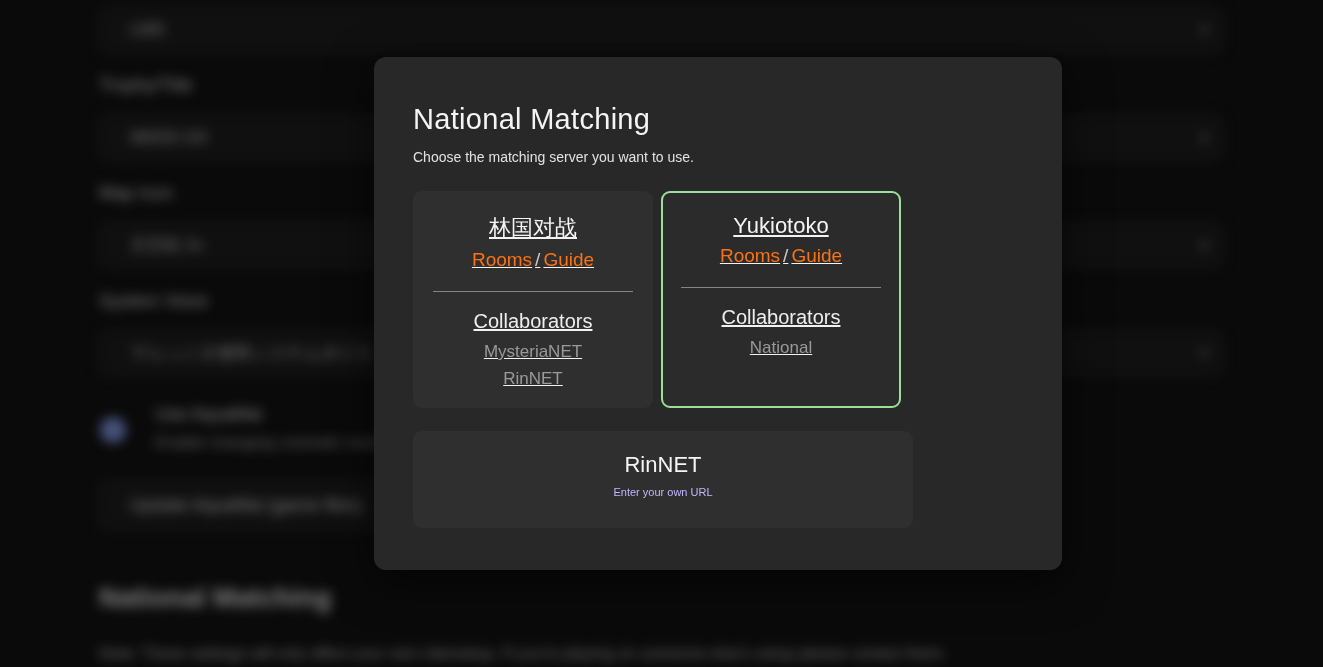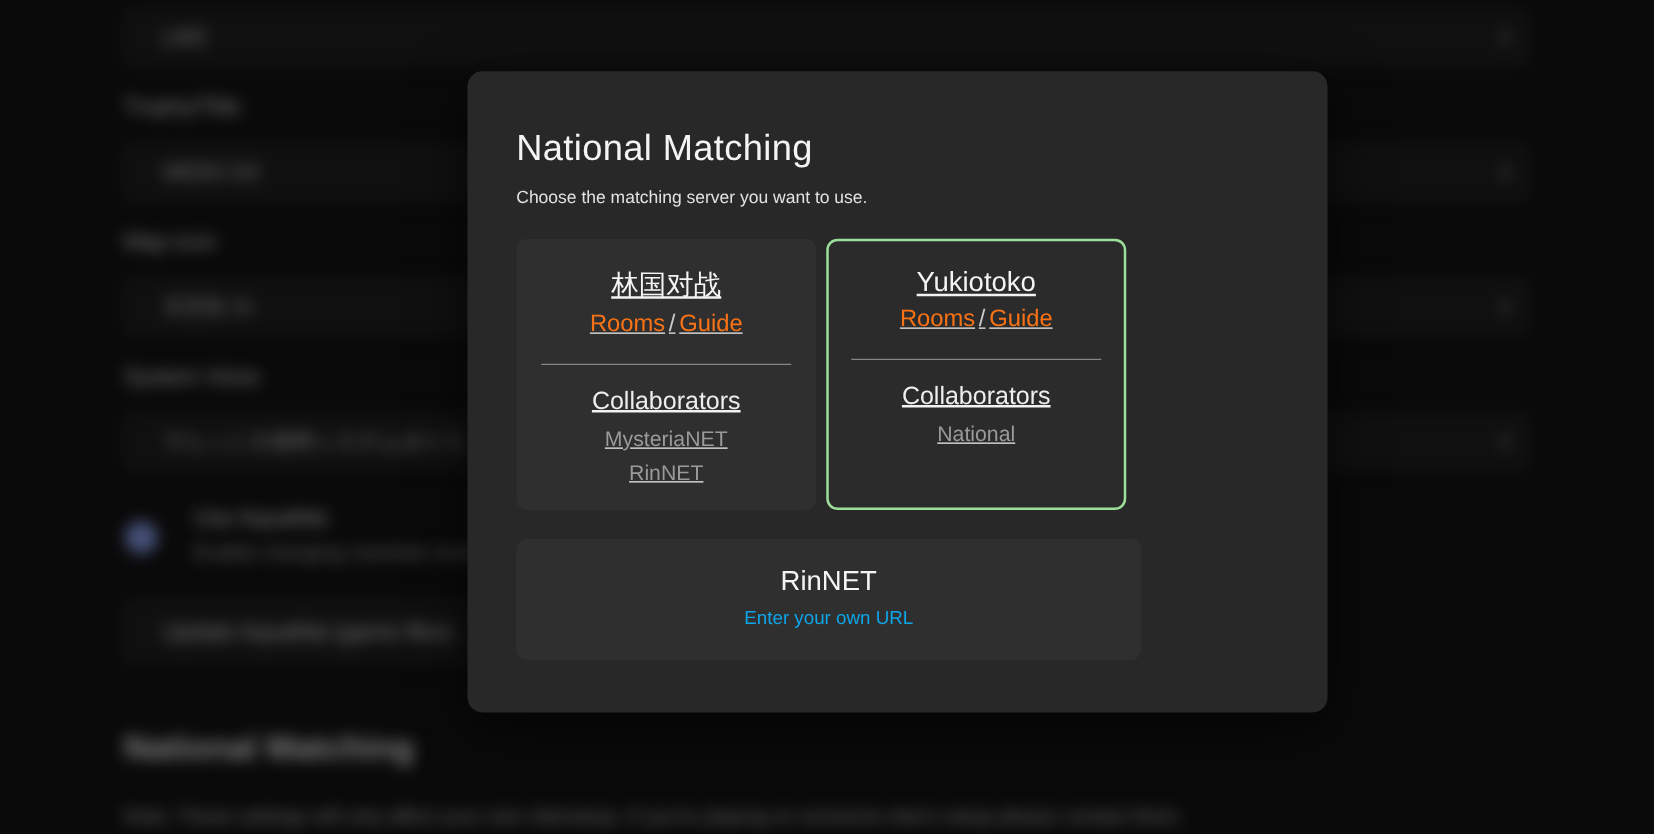--- a/index.html
+++ b/index.html
@@ -86,21 +86,21 @@
   }
   .collab-heading { margin-top: 18px; font-size: 20px; color: #eeeeee; }
   .collab-list { margin-top: 5px; font-size: 17px; color: #9a9a9a; line-height: 27px; }
 
   .custom-card {
     margin-top: 23px; width: 500px; height: 97px;
     background: #2f2f2f; border-radius: 9px;
     text-align: center; cursor: pointer;
   }
   .custom-title { padding-top: 21px; font-size: 22px; color: #f4f4f4; }
-  .custom-sub { margin-top: 8px; font-size: 15px; color: #0ea5e9; }
+  .custom-sub { margin-top: 8px; font-size: 11px; color: #c4b5fd; }
 </style>
 </head>
 <body>
 
 <div class="bg-layer">
 
   <div class="bg-field" style="top:7px;">
     <span>LMS</span>
     <span class="chevron">▾</span>
   </div>

